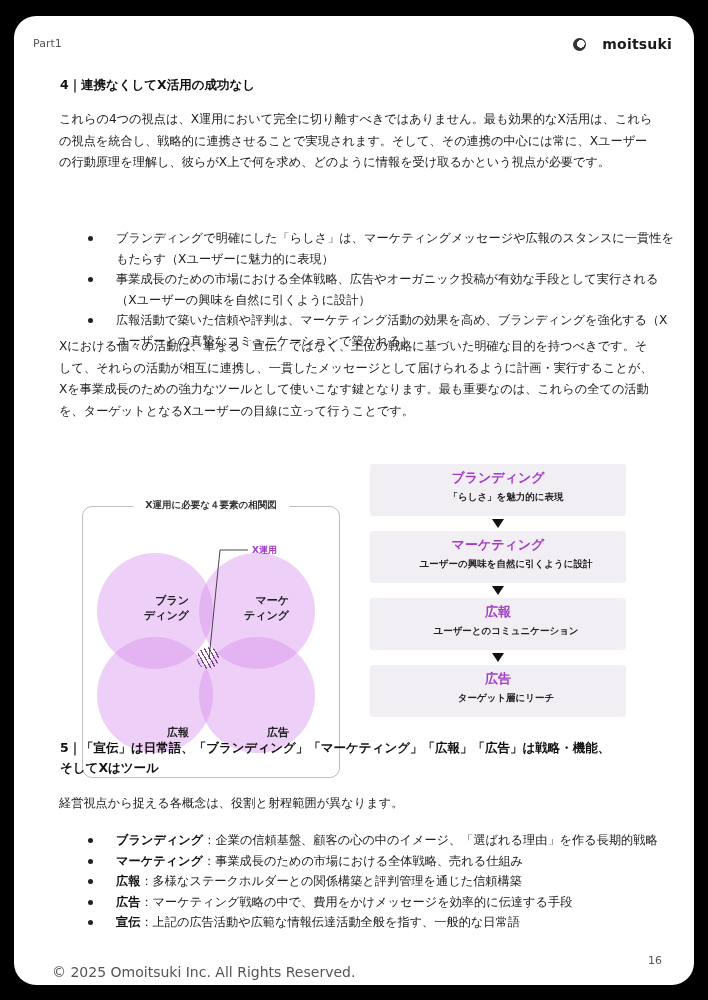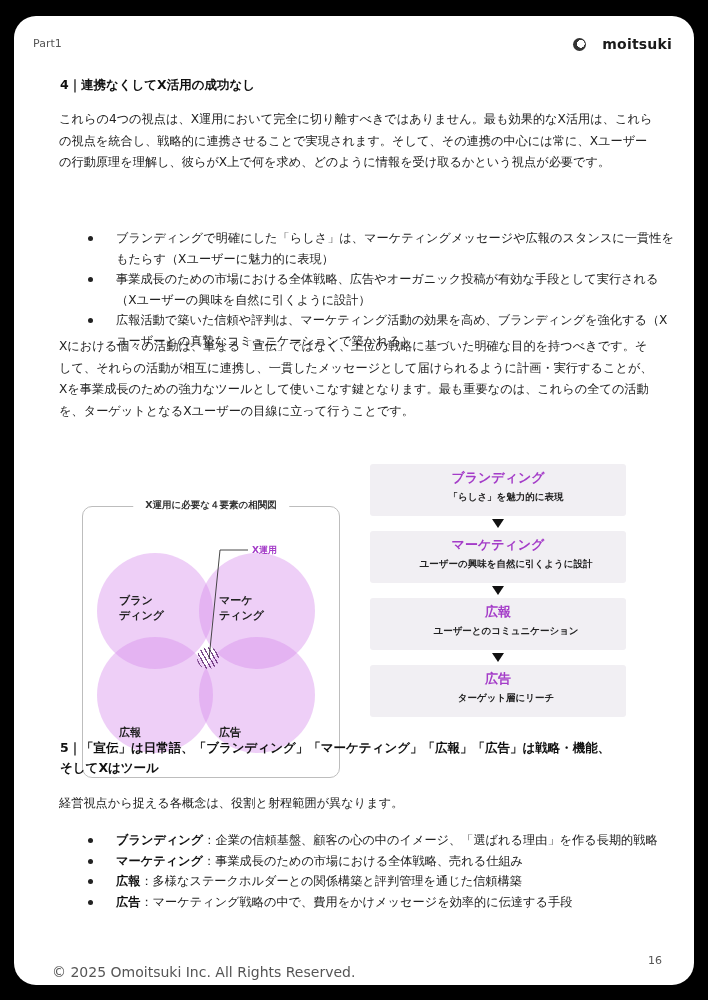--- a/index.html
+++ b/index.html
@@ -28,21 +28,21 @@
   
   .venn-frame {
     position: absolute; left: 68px; top: 448px; width: 256px; height: 270px;
     border: 1.2px solid #bdbdbd; border-radius: 10px; margin-top: 42px;
   }
   .venn-title {
     position: absolute; left: 50%; top: -8px; transform: translateX(-50%);
     background: #fff; padding: 0 12px; font-size: 9.5px; font-weight: bold; color: #333; white-space: nowrap;
   }
   .circle { position: absolute; width: 116px; height: 116px; border-radius: 50%; background: rgba(214,140,235,0.42); }
-  .c-label { position: absolute; font-size: 11px; font-weight: bold; text-align: left; color: #222; line-height: 15px; }
+  .c-label { position: absolute; font-size: 11px; font-weight: bold; text-align: right; color: #222; line-height: 15px; }
   .xop-label { position: absolute; font-size: 9px; font-weight: bold; color: #a43cc8; }
   .hatch {
     position: absolute; width: 22px; height: 22px; border-radius: 50%;
     background: repeating-linear-gradient(60deg, rgba(80,20,100,0.75) 0 1.2px, transparent 1.2px 4px);
   }
 
   
   .flow-box {
     position: absolute; left: 356px; width: 256px; height: 52px; background: #f1eff3; border-radius: 3px;
     text-align: center;
@@ -137,17 +137,18 @@
 
   <div class="para" style="top:777px;">
     <p>経営視点から捉える各概念は、役割と射程範囲が異なります。</p>
   </div>
 
   <ul class="bullets" style="top:797px;">
     <li><b>ブランディング</b><span>：企業の信頼基盤、顧客の心の中のイメージ、「選ばれる理由」を作る長期的戦略</span></li>
     <li><b>マーケティング</b><span>：事業成長のための市場における全体戦略、売れる仕組み</span></li>
     <li><b>広報</b><span>：多様なステークホルダーとの関係構築と評判管理を通じた信頼構築</span></li>
     <li><b>広告</b><span>：マーケティング戦略の中で、費用をかけメッセージを効率的に伝達する手段</span></li>
+    <li><b>宣伝</b><span>：上記の広告活動や広範な情報伝達活動全般を指す、一般的な日常語</span></li>
   </ul>
 
   <span class="footer-copy">© 2025 Omoitsuki Inc. All Rights Reserved.</span>
   <span class="page-num">16</span>
 </div>
 
 </body></html>

